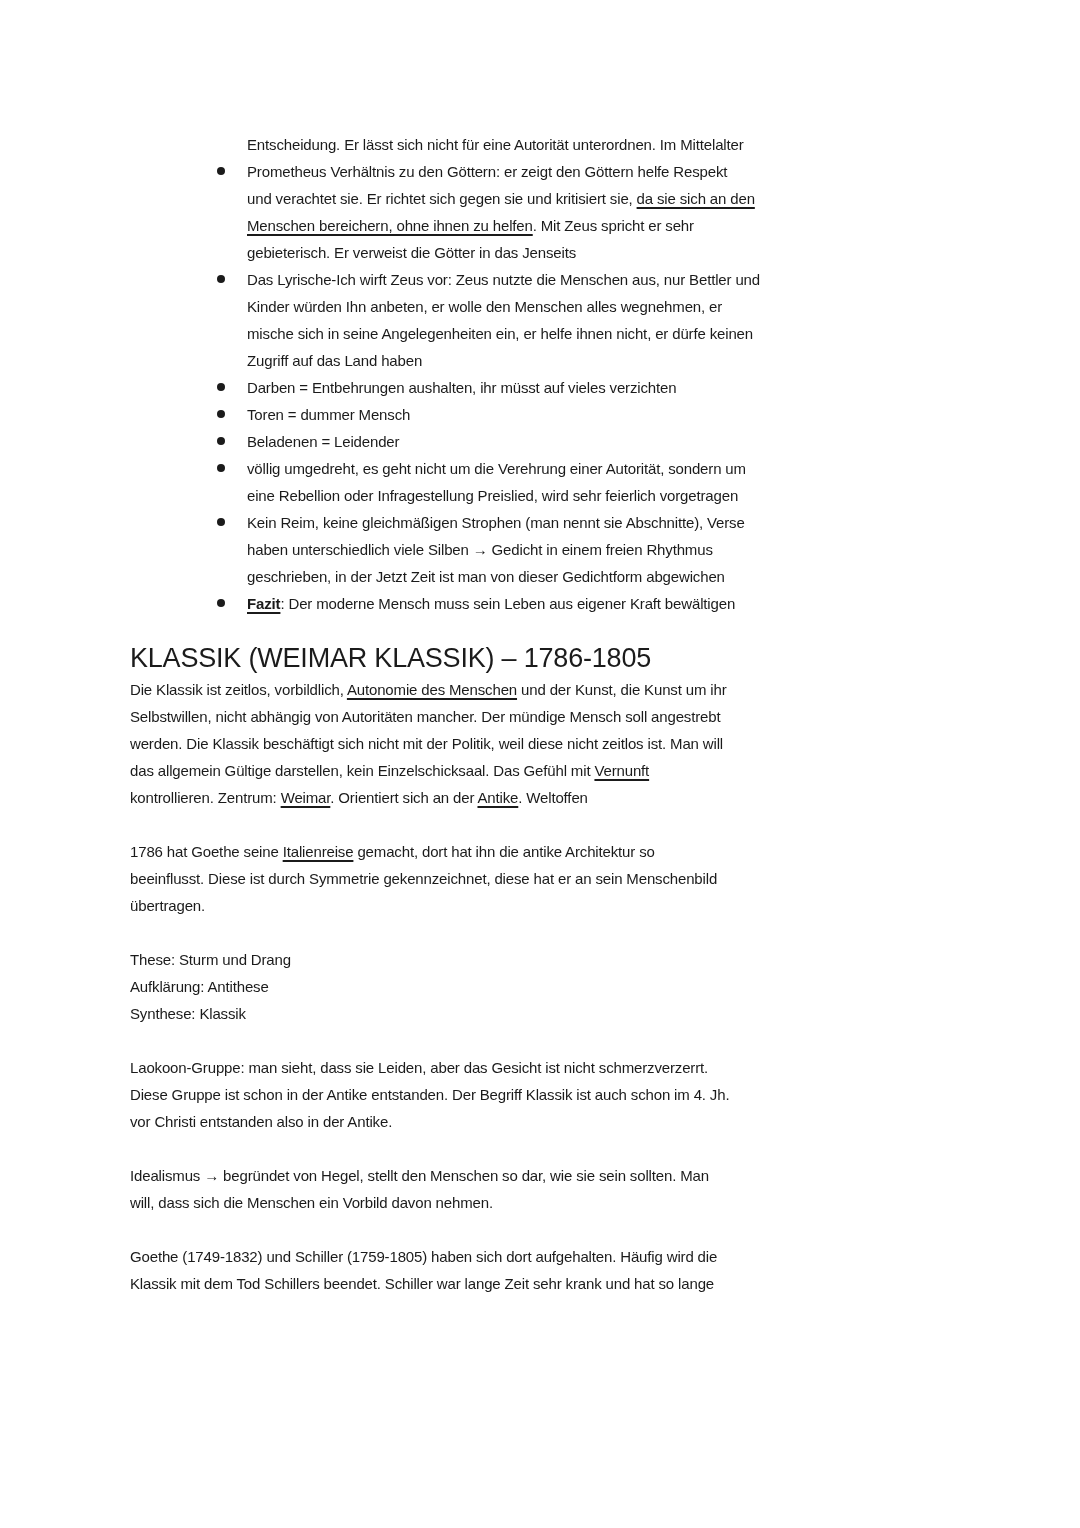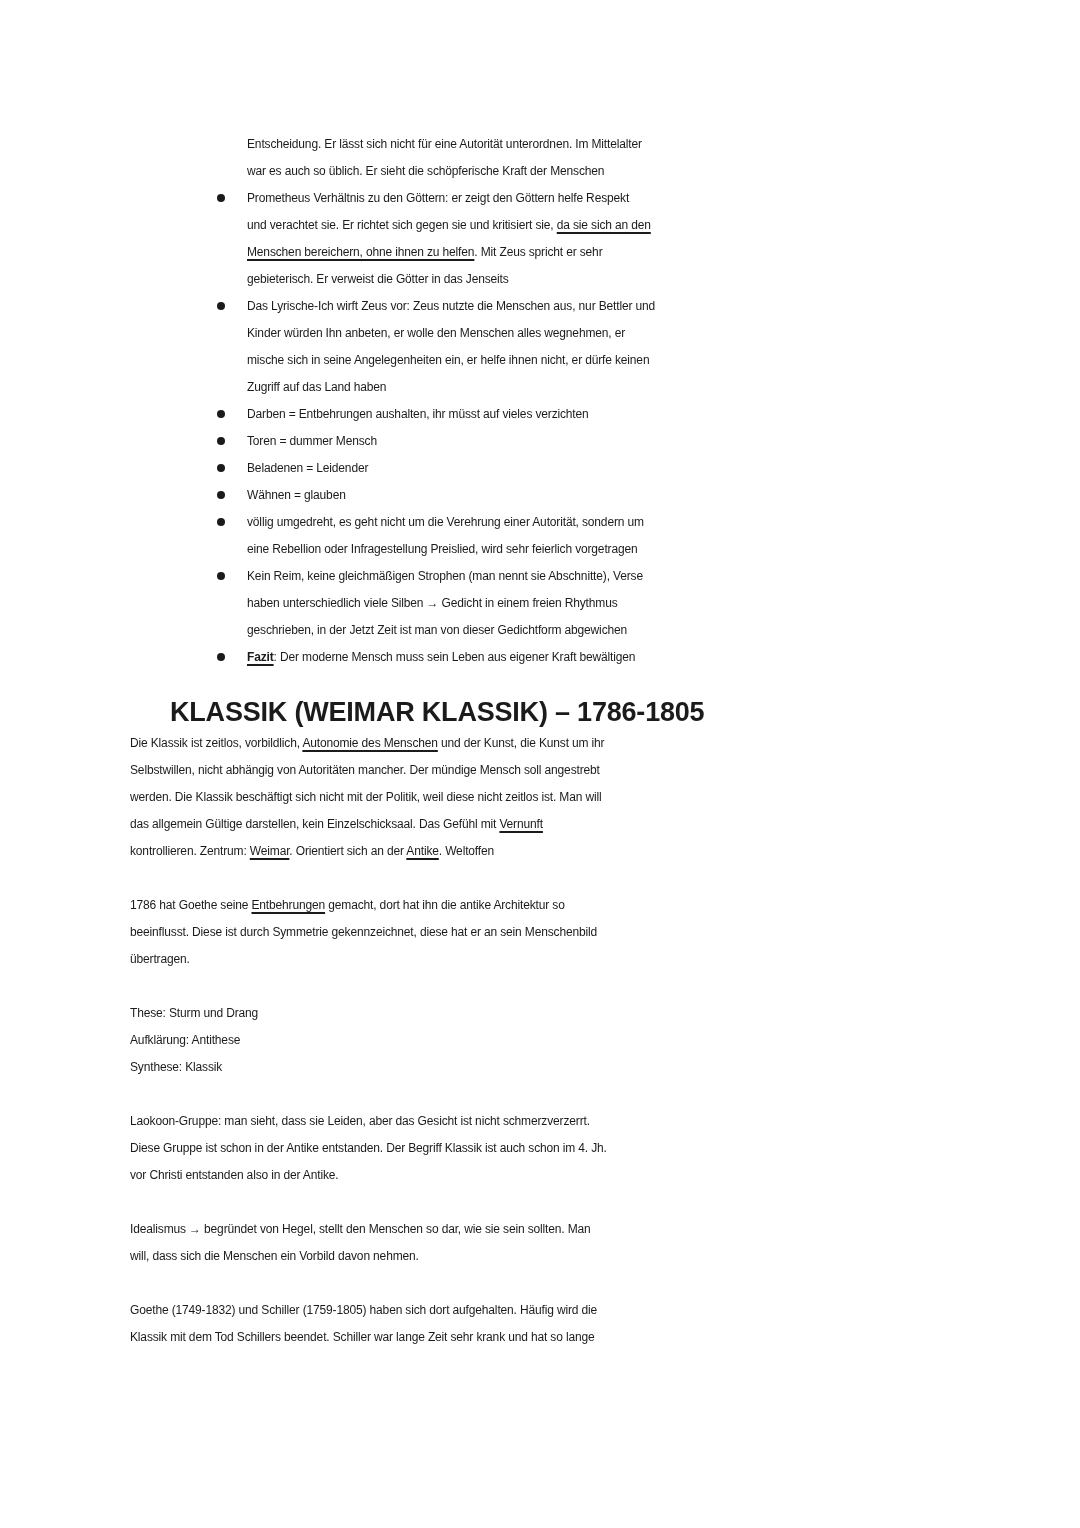--- a/index.html
+++ b/index.html
@@ -14,44 +14,43 @@
     background: #ffffff;
     overflow: hidden;
     font-family: "Liberation Sans", "DejaVu Sans", sans-serif;
     color: #1b1b1b;
     box-sizing: border-box;
     padding: 131px 125px 0 130px;
   }
   .line {
     white-space: nowrap;
     line-height: 27px;
-    font-size: 12px;
+    font-size: 15px;
     letter-spacing: -0.15px;
   }
   .list-item {
     position: relative;
     padding-left: 117px;
   }
   .bullet-marker {
     position: absolute;
     left: 87px;
     top: 9px;
     width: 8px;
     height: 8px;
     border-radius: 50%;
     background: #1b1b1b;
   }
   .heading {
     font-size: 27px;
-    font-weight: 700;
+    font-weight: 400;
     line-height: 36px;
     margin-top: 23px;
     letter-spacing: -0.2px;
     white-space: nowrap;
-    margin-left: 40px;
   }
   .spacer {
     height: 27px;
   }
   .seg-u {
     text-decoration: underline;
     text-decoration-thickness: 1.5px;
     text-underline-offset: 3px;
     text-align: center;
   }
@@ -59,21 +58,20 @@
     font-weight: 700;
   }
 </style>
 </head>
 <body>
 
 <div class="page">
   <div id="bullet-list">
       <div class="list-item">
         <div class="line"><span>Entscheidung. Er lässt sich nicht für eine Autorität unterordnen. Im Mittelalter</span></div>
-        <div class="line"><span>war es auch so üblich. Er sieht die schöpferische Kraft der Menschen</span></div>
       </div>
       <div class="list-item">
         <span class="bullet-marker"></span>
         <div class="line"><span>Prometheus Verhältnis zu den Göttern: er zeigt den Göttern helfe Respekt</span></div>
         <div class="line"><span>und verachtet sie. Er richtet sich gegen sie und kritisiert sie, </span><span class="seg-u">da sie sich an den</span></div>
         <div class="line"><span class="seg-u">Menschen bereichern, ohne ihnen zu helfen</span><span>. Mit Zeus spricht er sehr</span></div>
         <div class="line"><span>gebieterisch. Er verweist die Götter in das Jenseits</span></div>
       </div>
       <div class="list-item">
         <span class="bullet-marker"></span>
@@ -89,24 +87,20 @@
       <div class="list-item">
         <span class="bullet-marker"></span>
         <div class="line"><span>Toren = dummer Mensch</span></div>
       </div>
       <div class="list-item">
         <span class="bullet-marker"></span>
         <div class="line"><span>Beladenen = Leidender</span></div>
       </div>
       <div class="list-item">
         <span class="bullet-marker"></span>
-        <div class="line"><span>Wähnen = glauben</span></div>
-      </div>
-      <div class="list-item">
-        <span class="bullet-marker"></span>
         <div class="line"><span>völlig umgedreht, es geht nicht um die Verehrung einer Autorität, sondern um</span></div>
         <div class="line"><span>eine Rebellion oder Infragestellung Preislied, wird sehr feierlich vorgetragen</span></div>
       </div>
       <div class="list-item">
         <span class="bullet-marker"></span>
         <div class="line"><span>Kein Reim, keine gleichmäßigen Strophen (man nennt sie Abschnitte), Verse</span></div>
         <div class="line"><span>haben unterschiedlich viele Silben → Gedicht in einem freien Rhythmus</span></div>
         <div class="line"><span>geschrieben, in der Jetzt Zeit ist man von dieser Gedichtform abgewichen</span></div>
       </div>
       <div class="list-item">
@@ -118,21 +112,21 @@
   <div id="body-blocks">
       <div class="para">
         <div class="line"><span>Die Klassik ist zeitlos, vorbildlich, </span><span class="seg-u">Autonomie des Menschen</span><span> und der Kunst, die Kunst um ihr</span></div>
         <div class="line"><span>Selbstwillen, nicht abhängig von Autoritäten mancher. Der mündige Mensch soll angestrebt</span></div>
         <div class="line"><span>werden. Die Klassik beschäftigt sich nicht mit der Politik, weil diese nicht zeitlos ist. Man will</span></div>
         <div class="line"><span>das allgemein Gültige darstellen, kein Einzelschicksaal. Das Gefühl mit </span><span class="seg-u">Vernunft</span></div>
         <div class="line"><span>kontrollieren. Zentrum: </span><span class="seg-u">Weimar</span><span>. Orientiert sich an der </span><span class="seg-u">Antike</span><span>. Weltoffen</span></div>
       </div>
       <div class="spacer"></div>
       <div class="para">
-        <div class="line"><span>1786 hat Goethe seine </span><span class="seg-u">Entbehrungen</span><span> gemacht, dort hat ihn die antike Architektur so</span></div>
+        <div class="line"><span>1786 hat Goethe seine </span><span class="seg-u">Italienreise</span><span> gemacht, dort hat ihn die antike Architektur so</span></div>
         <div class="line"><span>beeinflusst. Diese ist durch Symmetrie gekennzeichnet, diese hat er an sein Menschenbild</span></div>
         <div class="line"><span>übertragen.</span></div>
       </div>
       <div class="spacer"></div>
       <div class="para">
         <div class="line"><span>These: Sturm und Drang</span></div>
         <div class="line"><span>Aufklärung: Antithese</span></div>
         <div class="line"><span>Synthese: Klassik</span></div>
       </div>
       <div class="spacer"></div>

